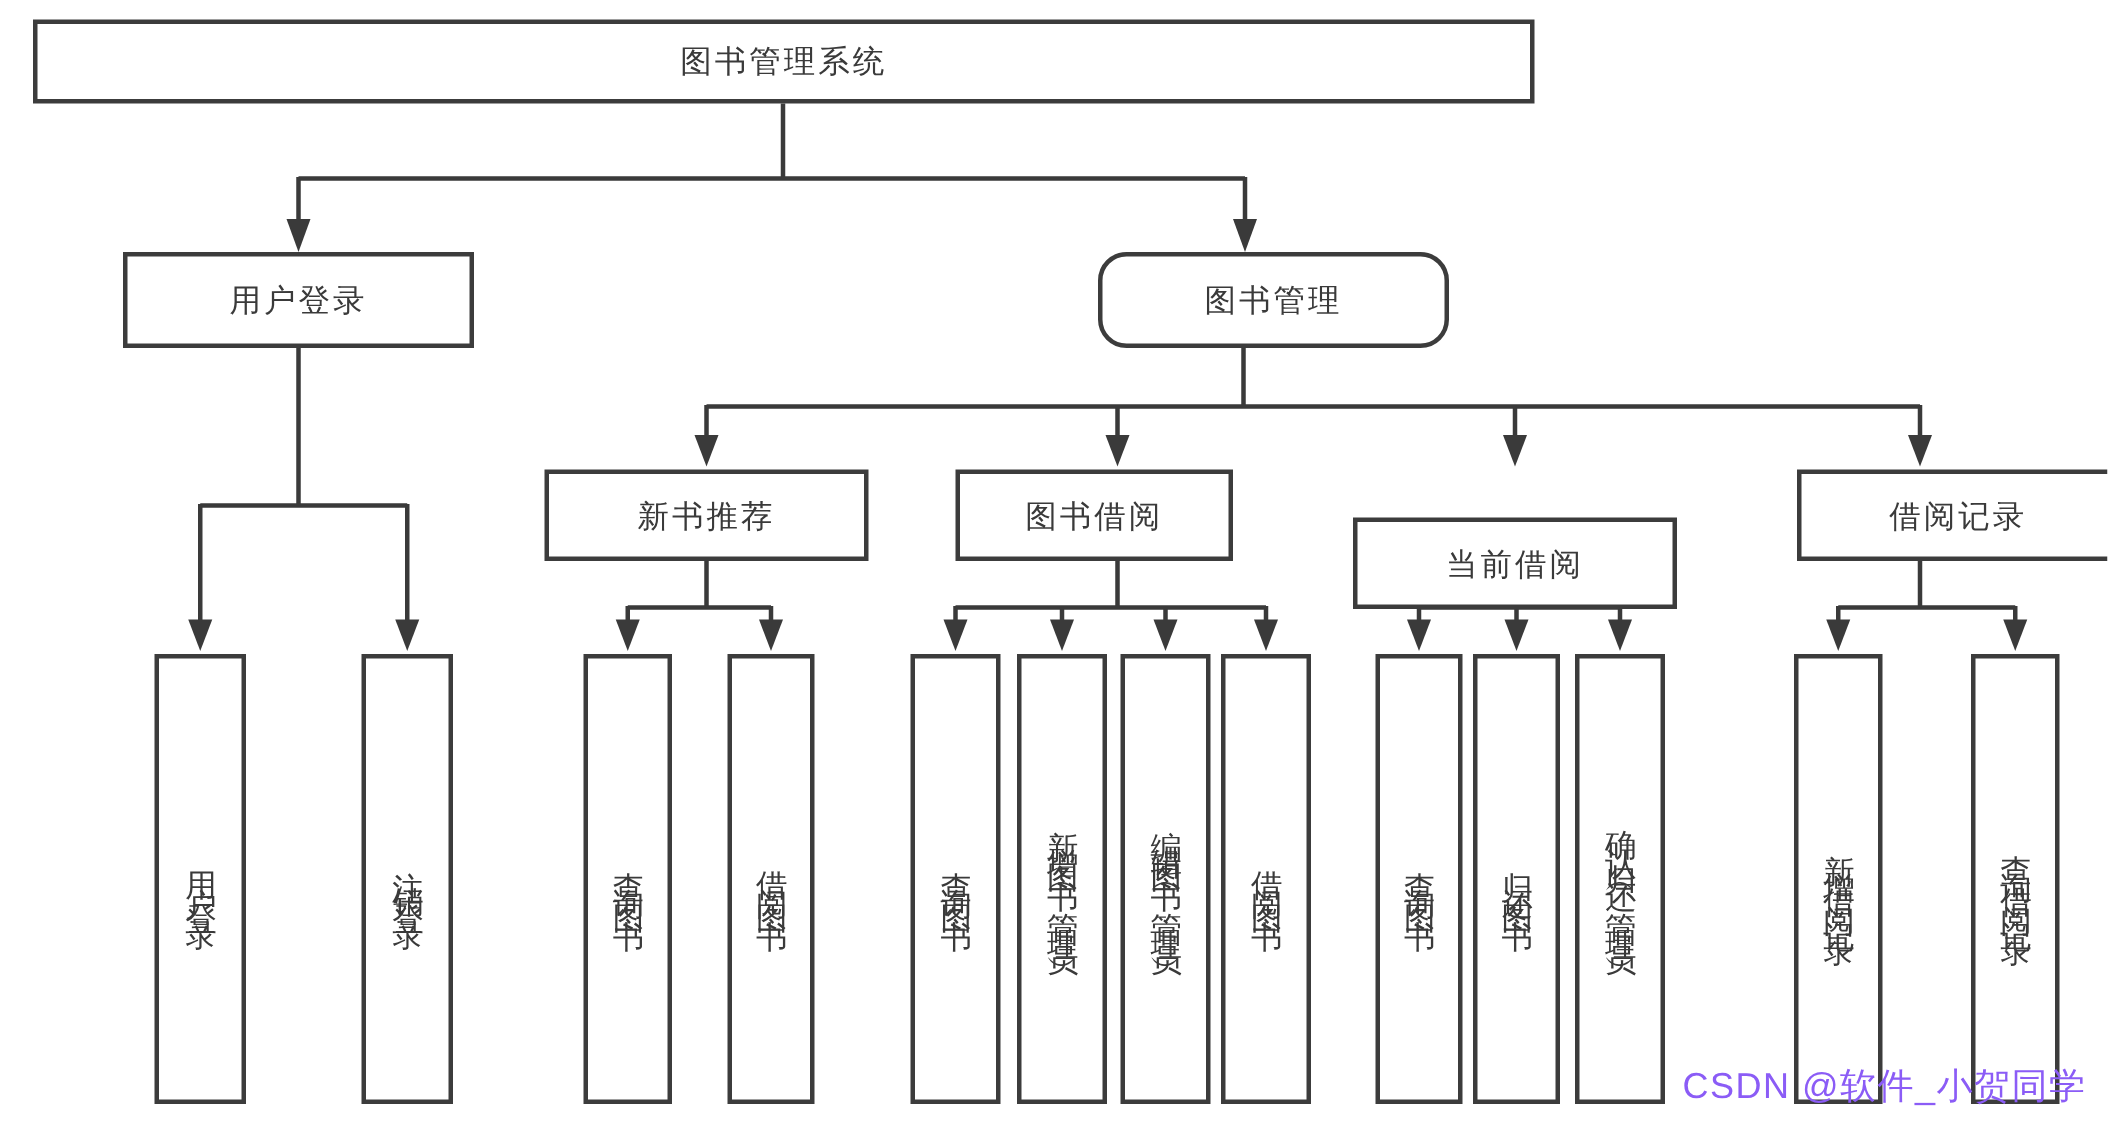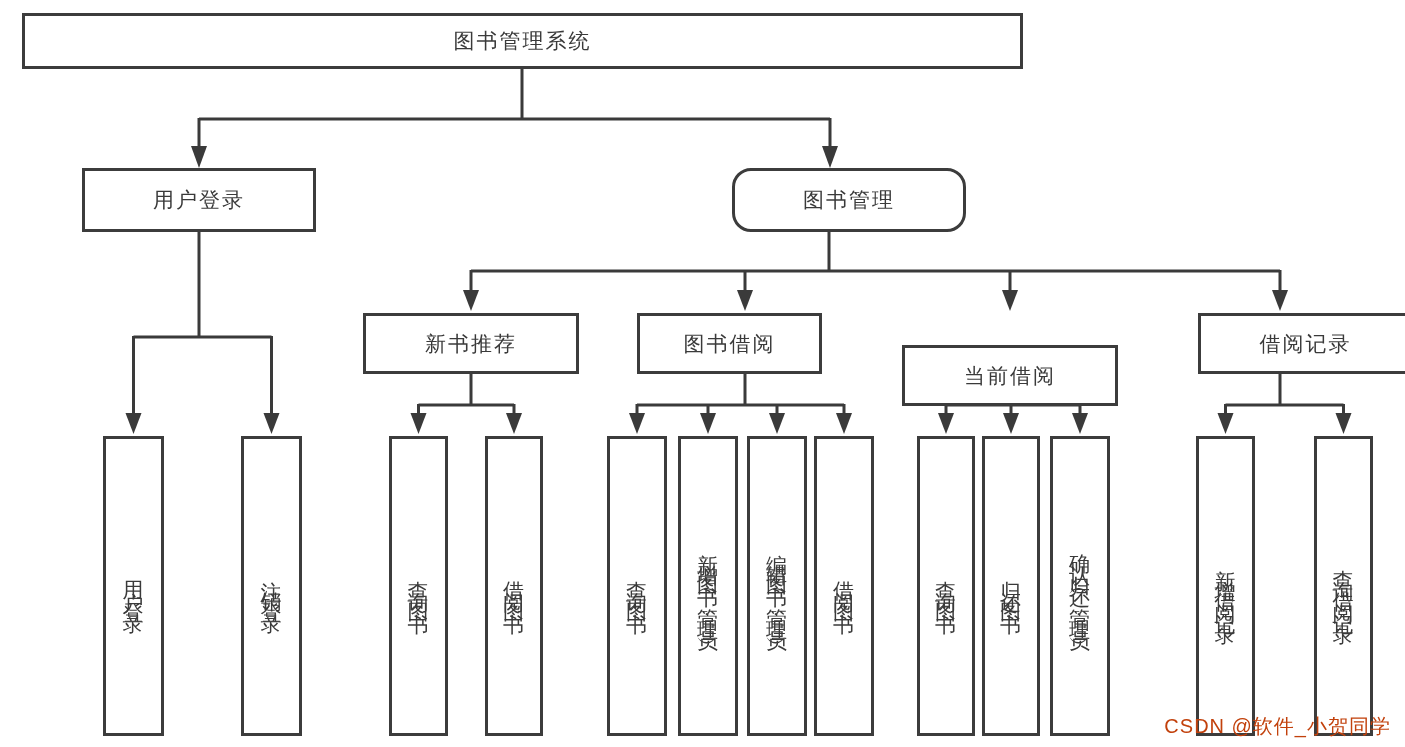--- a/index.html
+++ b/index.html
@@ -38,23 +38,23 @@
     letter-spacing: 11px;
     line-height: 1;
   }
   .leaf span {
     writing-mode: vertical-rl;
   }
   #watermark {
     position: absolute;
     right: 14px;
     bottom: 7px;
-    font-size: 20px;
+    font-size: 24px;
     letter-spacing: 1px;
-    color: #c2410c;
+    color: #8b5cf6;
     z-index: 3;
     white-space: nowrap;
   }
 </style>
 </head>
 <body>
 
 <div id="canvas">
 
   <svg class="connectors" width="1405" height="747" viewBox="0 0 1405 747" aria-hidden="true">

